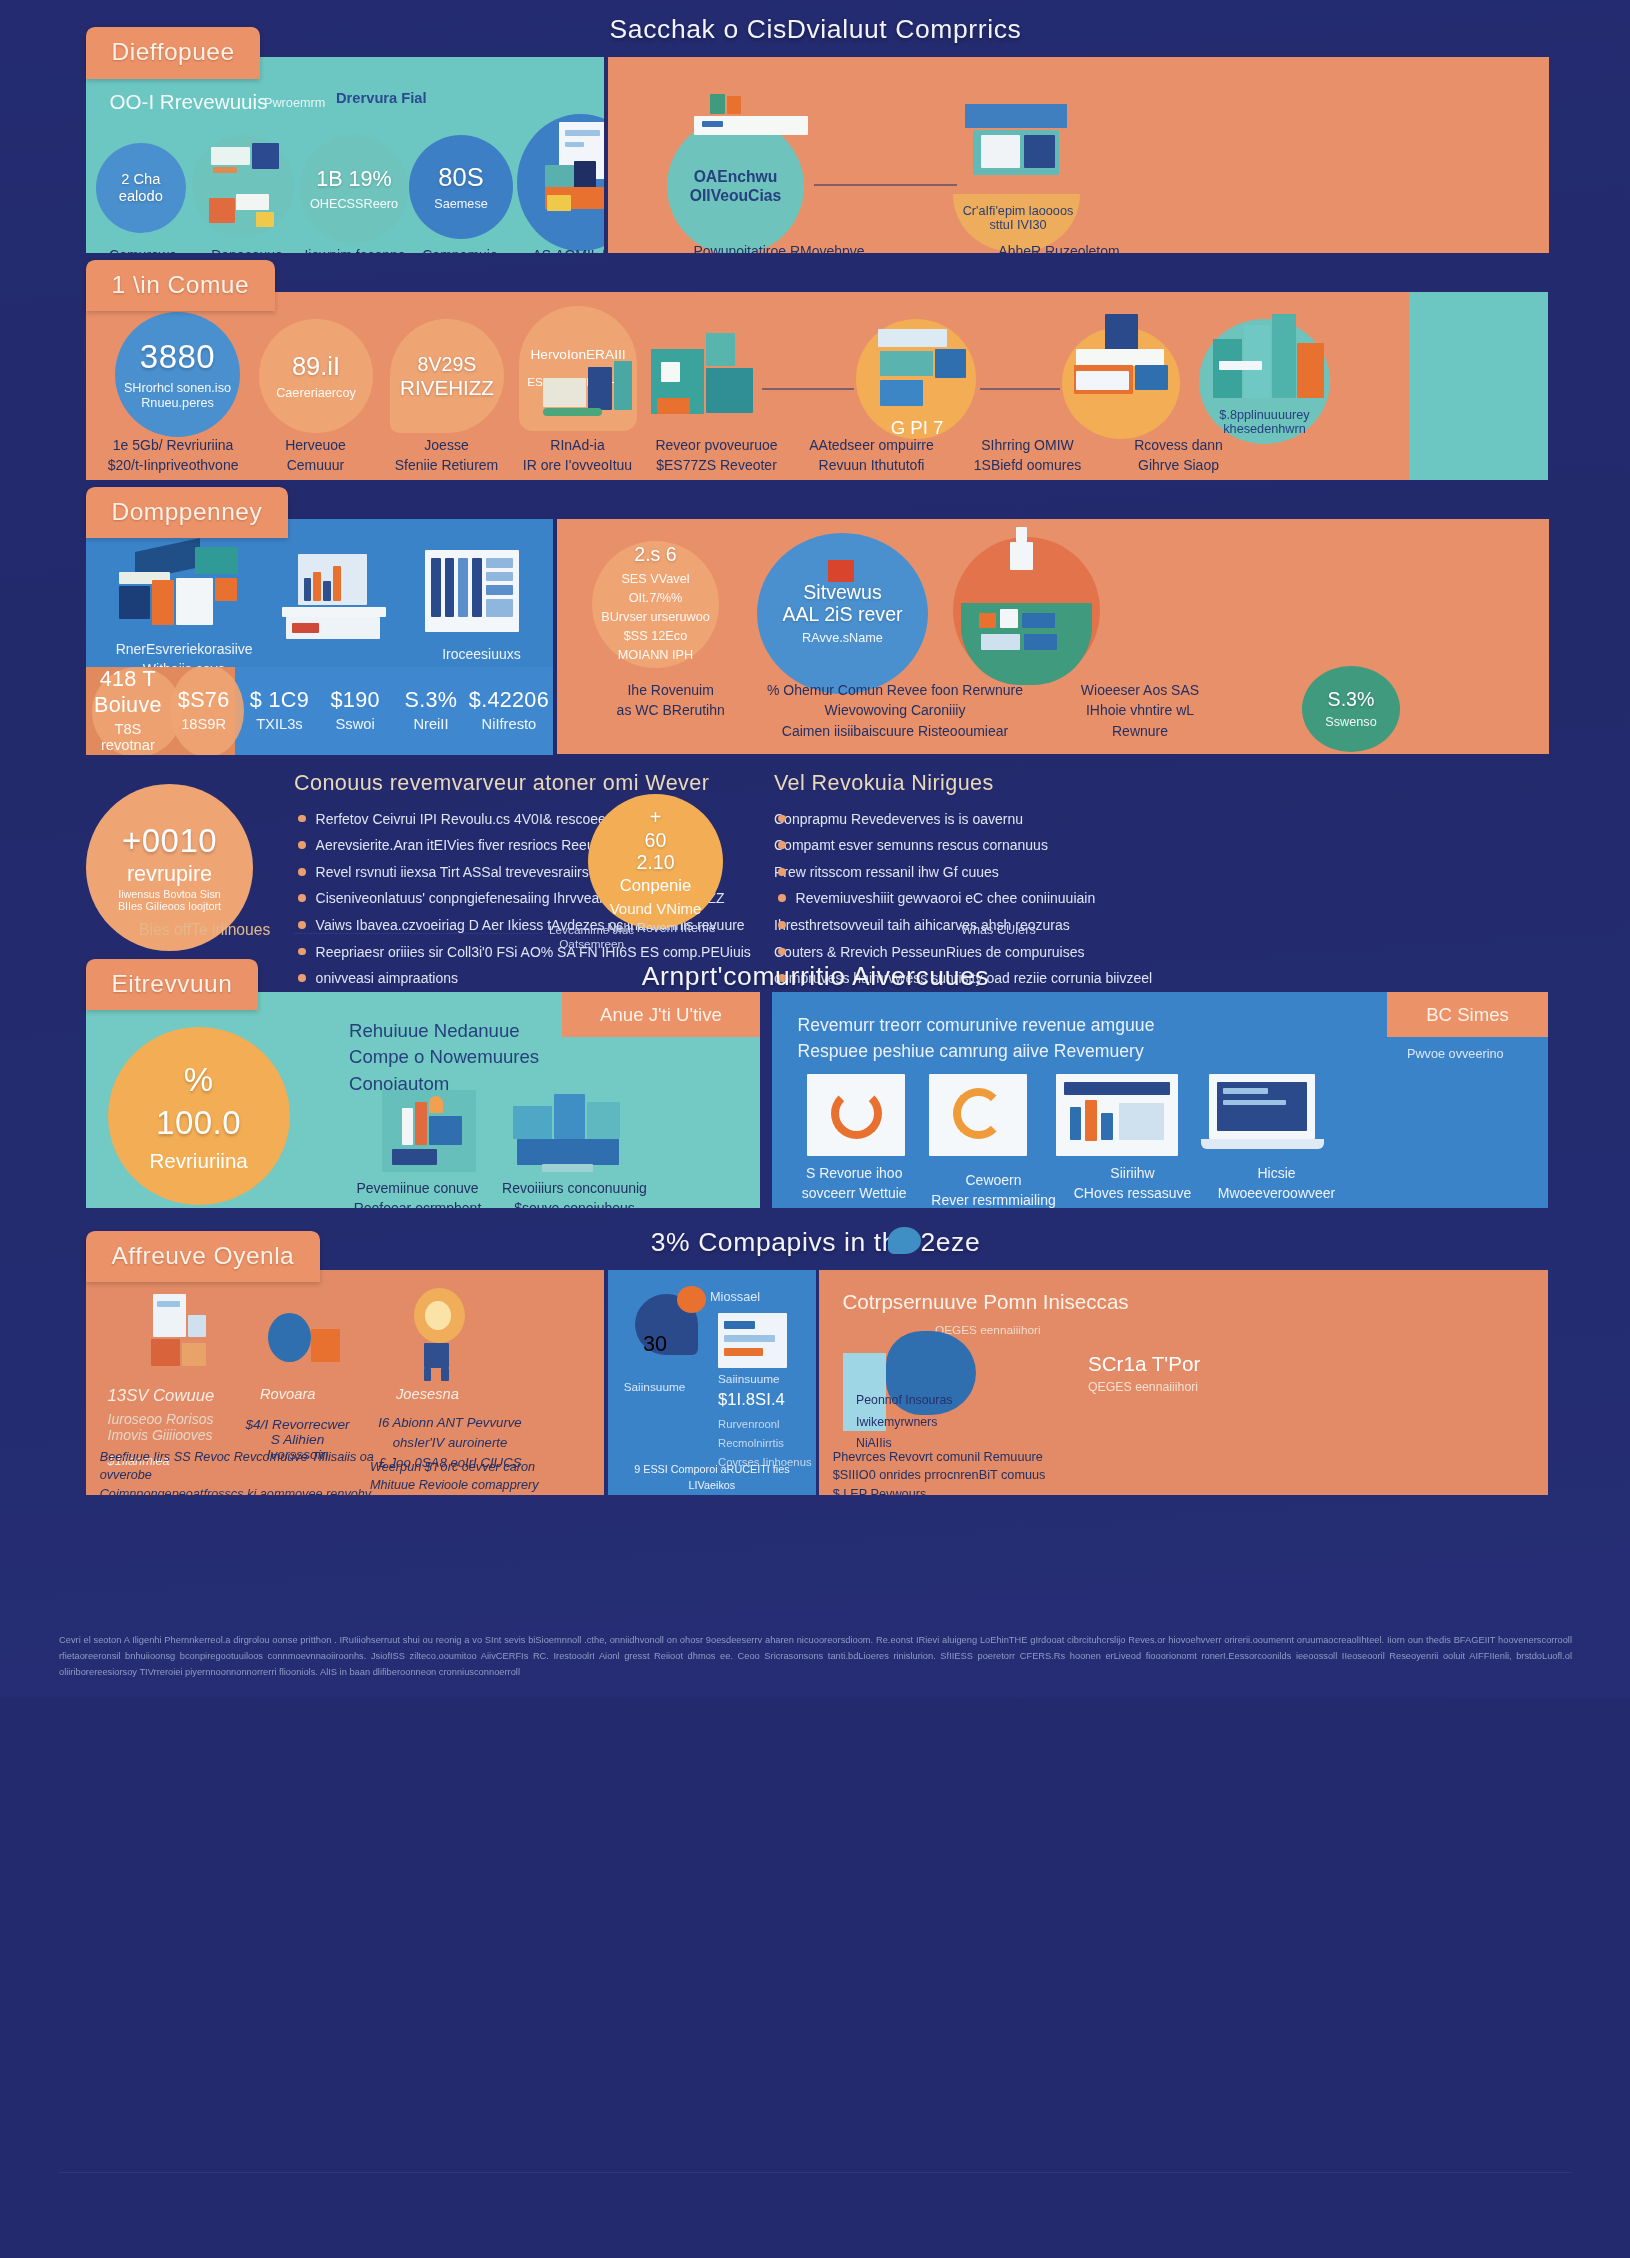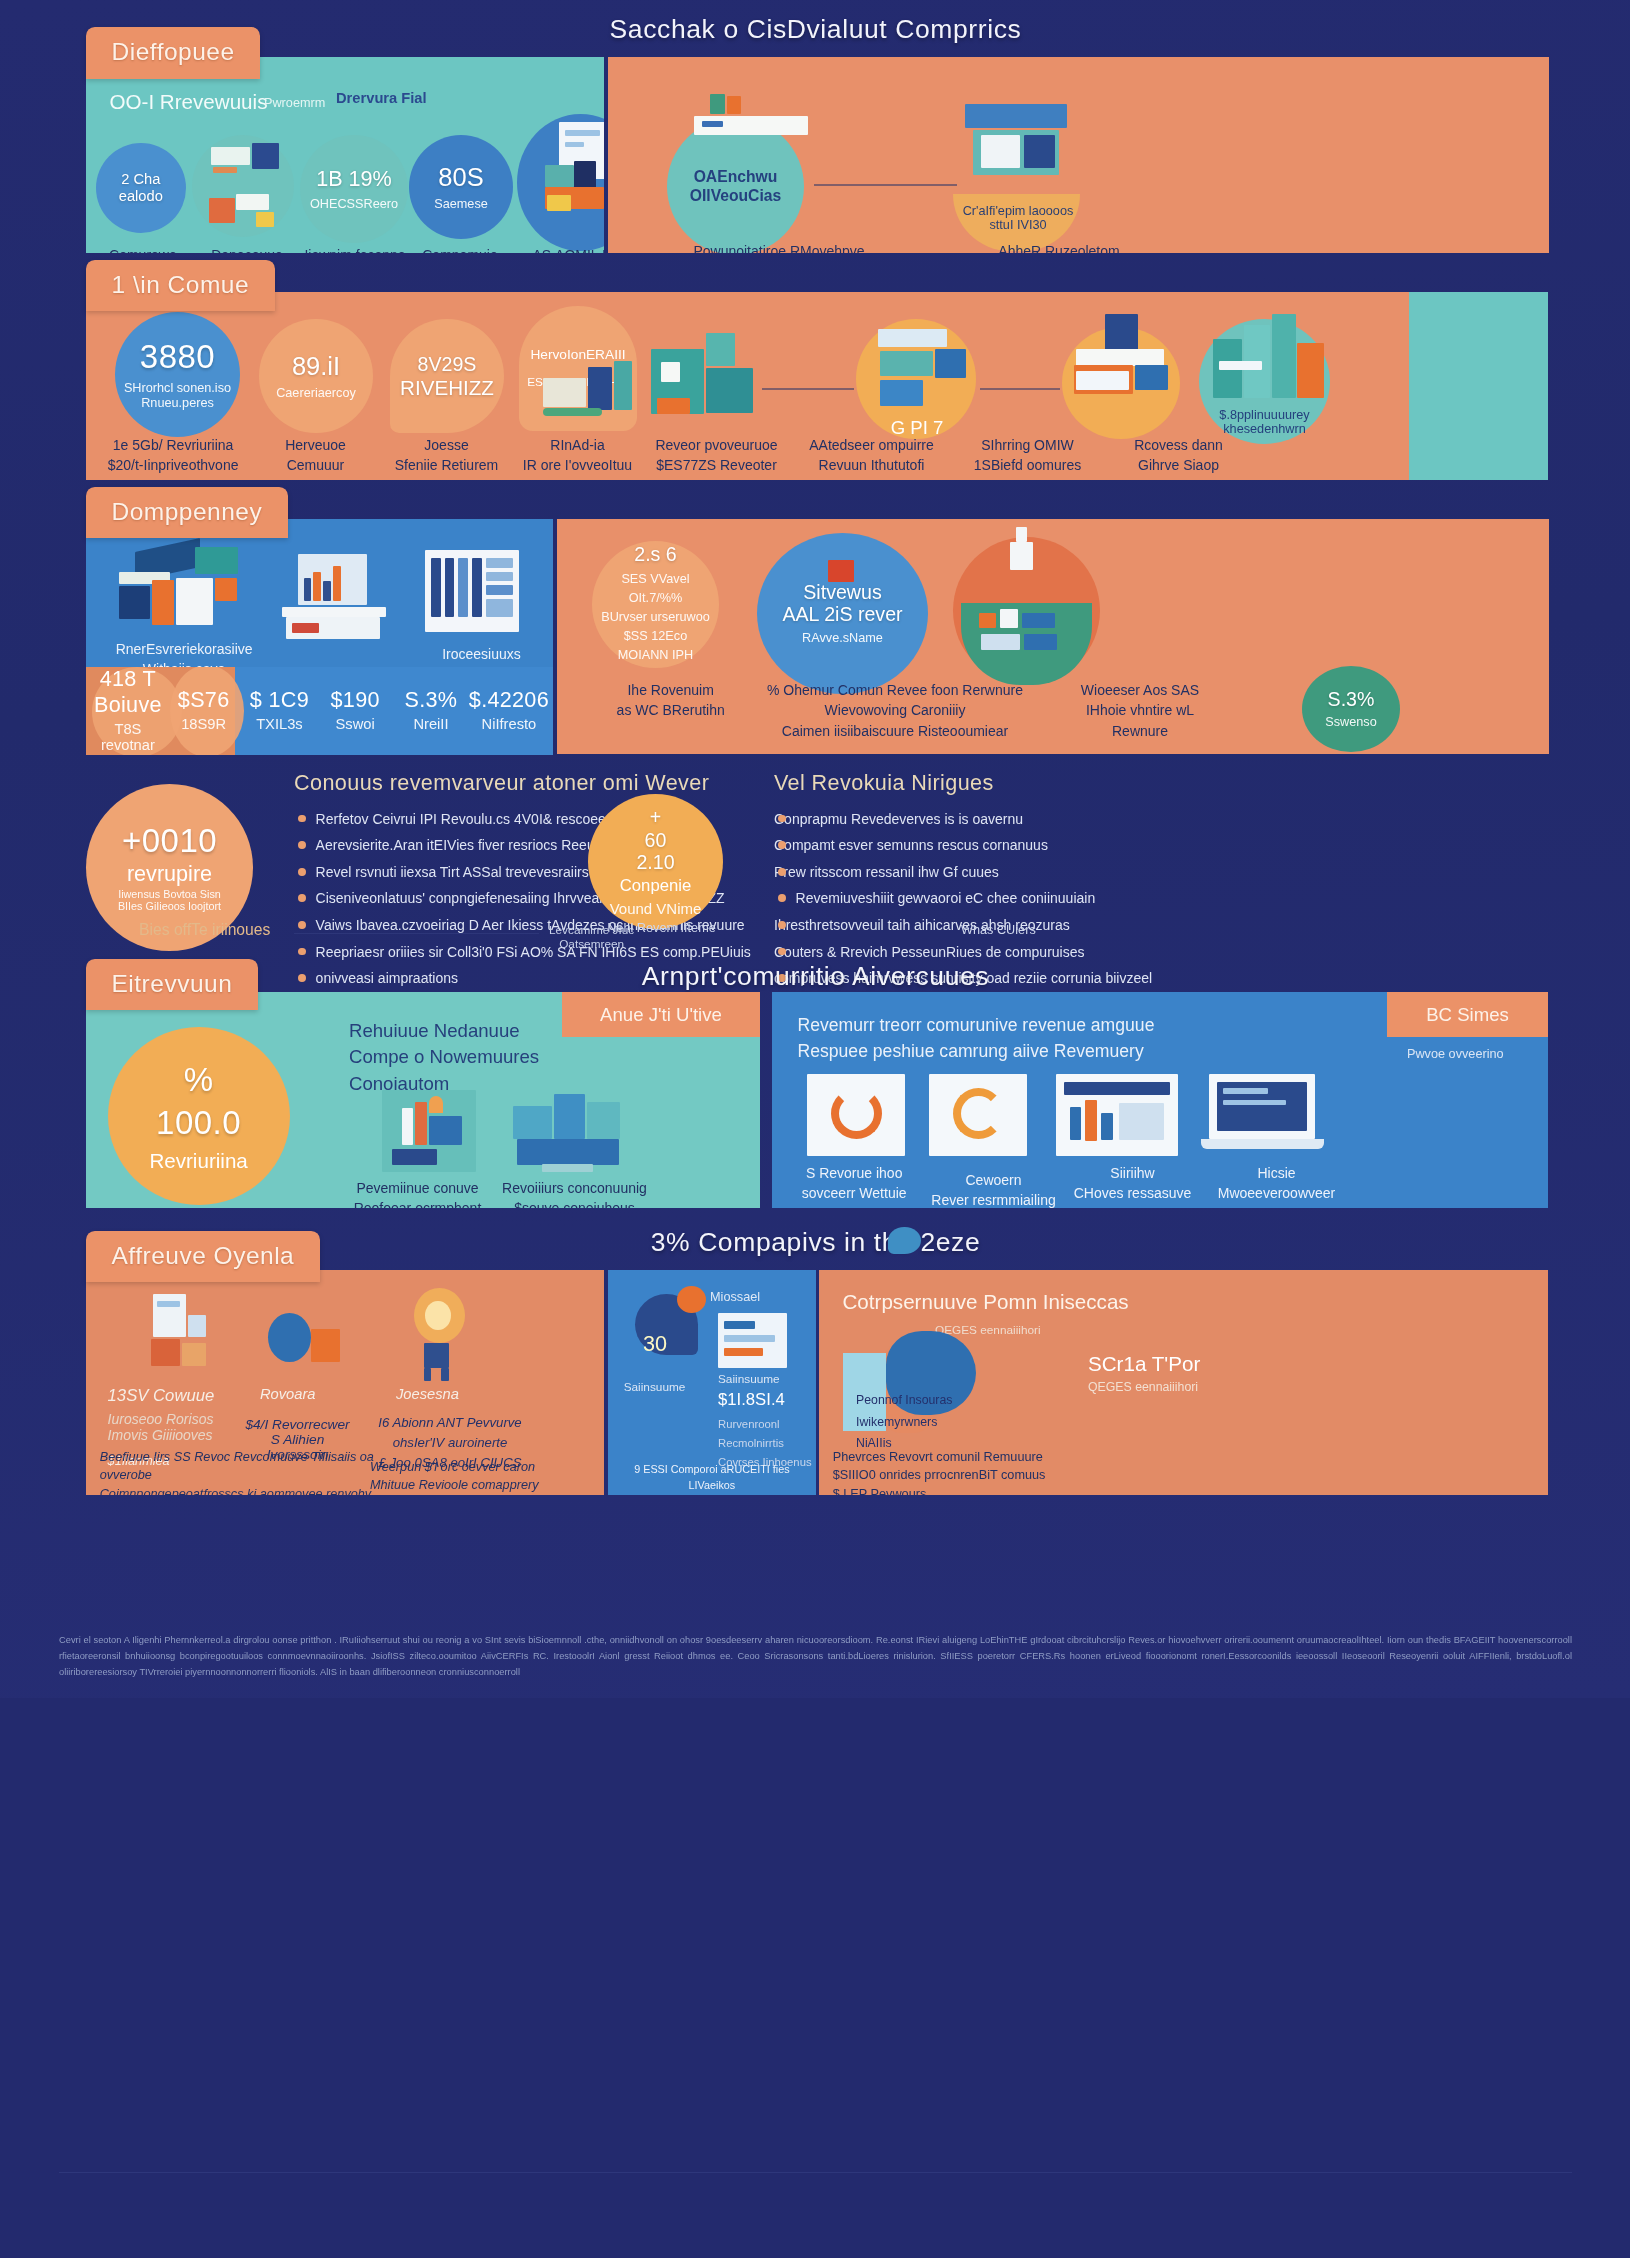--- a/index.html
+++ b/index.html
@@ -588,21 +588,21 @@
 Coimnpongepeoatfrosscs ki aommovee renvohy
 hevnpeeriihe coorrpuIly ecompveriisanuure</div>
     <div class="cap" style="left:284px; top:188px; width:216px; white-space:pre-line; text-align:left; font-size:12.7px;">Weerpun $'i orc oevver caron
 Mhituue Revioole comapprery</div>
   </div>
 
   <div class="panel p-blue" style="left:608px; top:1270px; width:208px; height:225px;">
     <div style="position:absolute;left:27.4px;top:23.5px;width:63px;height:61px;background:#2a4a8c;border-radius:50% 50% 5.9px 50%;"></div>
     <div style="position:absolute;left:69px;top:15.7px;width:29px;height:27.4px;background:#e8712f;border-radius:50%;"></div>
     <div style="position:absolute;left:102px;top:19.6px;color:#dfe9f6;font-size:12.7px;">Miossael</div>
-    <div style="position:absolute;left:35px;top:61px;color:#fef9c3;font-size:21.6px;">30</div>
+    <div style="position:absolute;left:35px;top:61px;color:#000000;font-size:21.6px;">30</div>
     <div class="ill" style="left:110px;top:43px;width:69px;height:55px;">
       <div class="bar" style="left:0;top:0;width:69px;height:55px;background:#eef4fa;"></div>
       <div class="bar" style="left:5.9px;top:7.8px;width:31px;height:7.8px;background:#2f6fb0;"></div>
       <div class="bar" style="left:5.9px;top:21.6px;width:51px;height:7.8px;background:#9dc3e4;"></div>
       <div class="bar" style="left:5.9px;top:35px;width:39px;height:7.8px;background:#e8712f;"></div>
     </div>
     <div style="position:absolute;left:110px;top:102px;color:#dbe6f5;font-size:11.8px;">Saiinsuume</div>
     <div style="position:absolute;left:15.7px;top:110px;color:#dbe6f5;font-size:11.8px;">Saiinsuume</div>
     <div style="position:absolute;left:110px;top:120px;color:#ffffff;font-size:16.7px;">$1I.8SI.4</div>
     <div style="position:absolute;left:110px;top:145px;color:#c8d6ec;font-size:11.3px;white-space:pre-line;line-height:1.7;">Rurvenroonl

